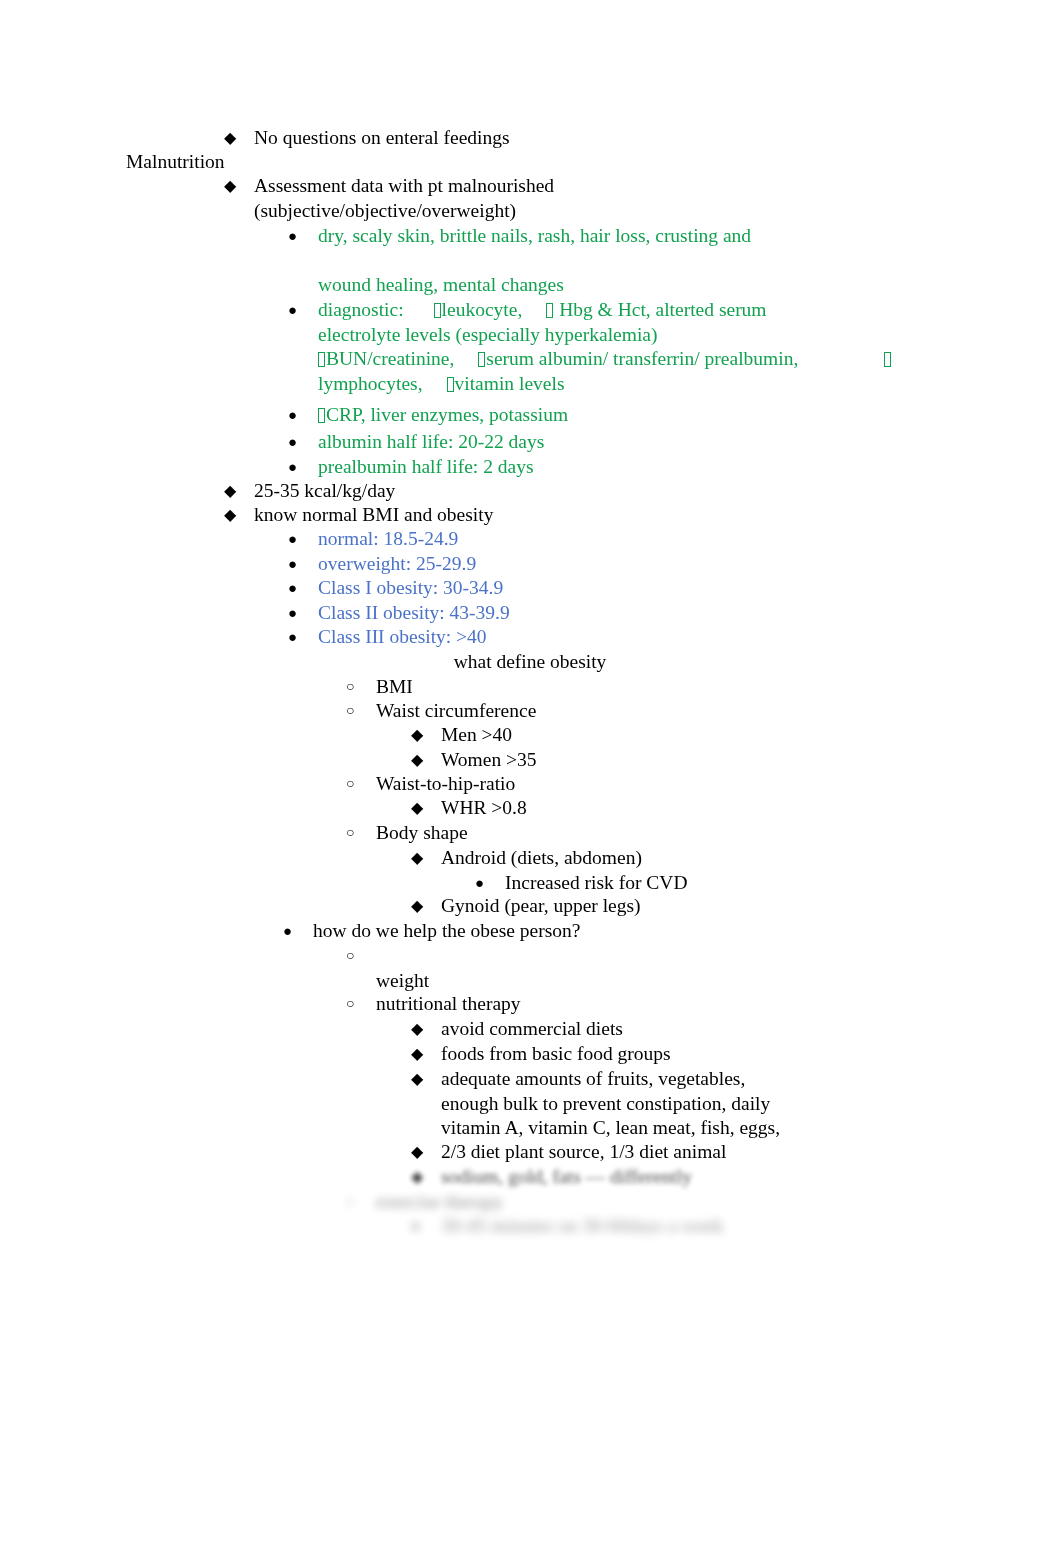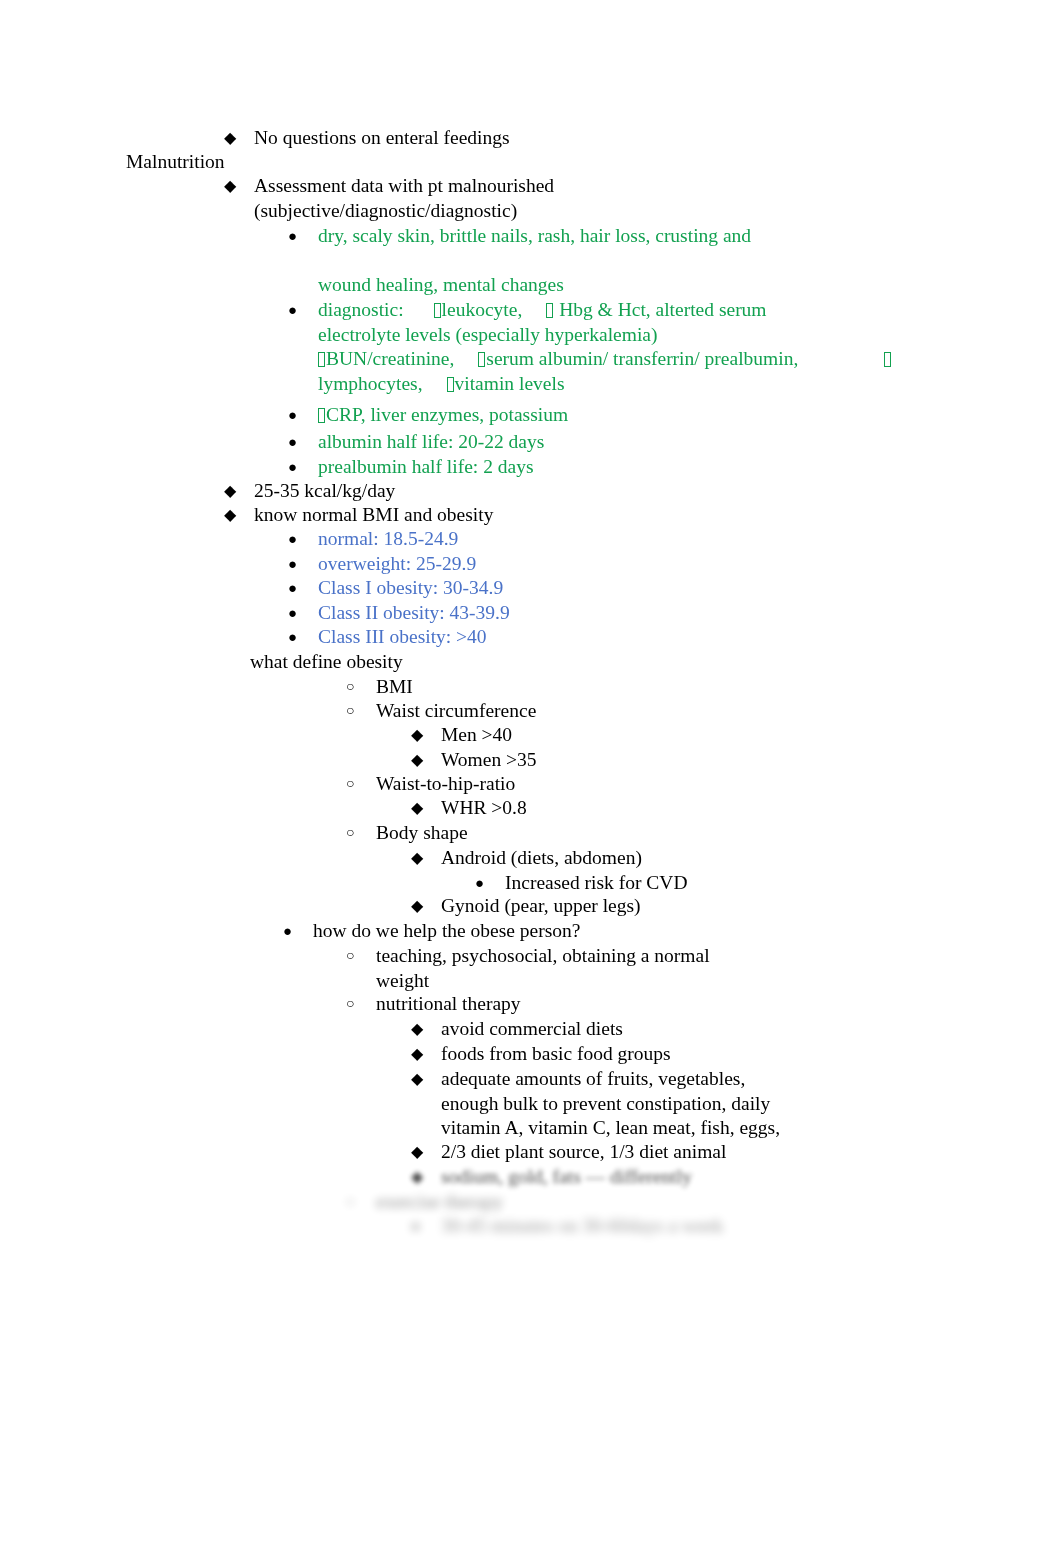--- a/index.html
+++ b/index.html
@@ -91,21 +91,21 @@
       <span class="bullet dia">◆</span>
       <span class="txt">No questions on enteral feedings</span>
     </div>
 
     <div class="row c-black nobullet" style="left:126px; top:150px; width:300px;align-items:flex-end;">
       <span class="txt">Malnutrition</span>
     </div>
 
     <div class="row c-black" style="left:224px; top:174px; width:640px;">
       <span class="bullet dia">◆</span>
-      <span class="txt"><span>Assessment data with pt malnourished</span><br><span>(subjective/diagnostic/diagnostic)</span></span>
+      <span class="txt"><span>Assessment data with pt malnourished</span><br><span>(subjective/objective/overweight)</span></span>
     </div>
 
     <div class="row c-green" style="left:288px; top:224px; width:560px;">
       <span class="bullet dot c-black">●</span>
       <span class="txt"><span>dry, scaly skin, brittle nails, rash, hair loss, crusting and</span><br><br><span>wound healing, mental changes</span></span>
     </div>
 
     <div class="row c-green" style="left:288px; top:298px; width:700px;">
       <span class="bullet dot c-black">●</span>
       <span class="txt"><span>diagnostic:</span><span class="gap-l"></span><span class="tofu"></span><span>leukocyte,</span><span class="gap-m"></span><span class="tofu"></span> <span>Hbg &amp; Hct, alterted serum</span><br><span>electrolyte levels (especially hyperkalemia)</span><br><span class="tofu"></span><span>BUN/creatinine,</span><span class="gap-m"></span><span class="tofu"></span><span>serum albumin/ transferrin/ prealbumin,</span><span class="gap-xl"></span><span class="tofu"></span><br><span>lymphocytes,</span><span class="gap-m"></span><span class="tofu"></span><span>vitamin levels</span></span>
@@ -150,21 +150,21 @@
     </div>
     <div class="row c-blue" style="left:288px; top:601px; width:560px;">
       <span class="bullet dot c-black">●</span>
       <span class="txt">Class II obesity: 43-39.9</span>
     </div>
     <div class="row c-blue" style="left:288px; top:625px; width:560px;">
       <span class="bullet dot c-black">●</span>
       <span class="txt">Class III obesity: &gt;40</span>
     </div>
 
-    <div class="row c-black nobullet" style="left:250px; top:650px; width:560px;">
+    <div class="row c-black nobullet" style="left:250px; top:650px; width:560px;text-align:center;">
       <span class="txt">what define obesity</span>
     </div>
 
     <div class="row c-black" style="left:346px; top:675px; width:560px;">
       <span class="bullet hollow">○</span>
       <span class="txt">BMI</span>
     </div>
 
     <div class="row c-black" style="left:346px; top:699px; width:560px;">
       <span class="bullet hollow">○</span>
@@ -211,21 +211,21 @@
       <span class="txt">Gynoid (pear, upper legs)</span>
     </div>
 
     <div class="row c-black" style="left:283px; top:919px; width:560px;">
       <span class="bullet dot">●</span>
       <span class="txt">how do we help the obese person?</span>
     </div>
 
     <div class="row c-black" style="left:346px; top:944px; width:470px;">
       <span class="bullet hollow">○</span>
-      <span class="txt"><span>teaching, psychosocial, obtaining a normal</span><br><span>weight</span></span>
+      <span class="txt"><br><span>weight</span></span>
     </div>
 
     <div class="row c-black" style="left:346px; top:992px; width:560px;">
       <span class="bullet hollow">○</span>
       <span class="txt">nutritional therapy</span>
     </div>
 
     <div class="row c-black" style="left:411px; top:1017px; width:560px;">
       <span class="bullet dia">◆</span>
       <span class="txt">avoid commercial diets</span>

